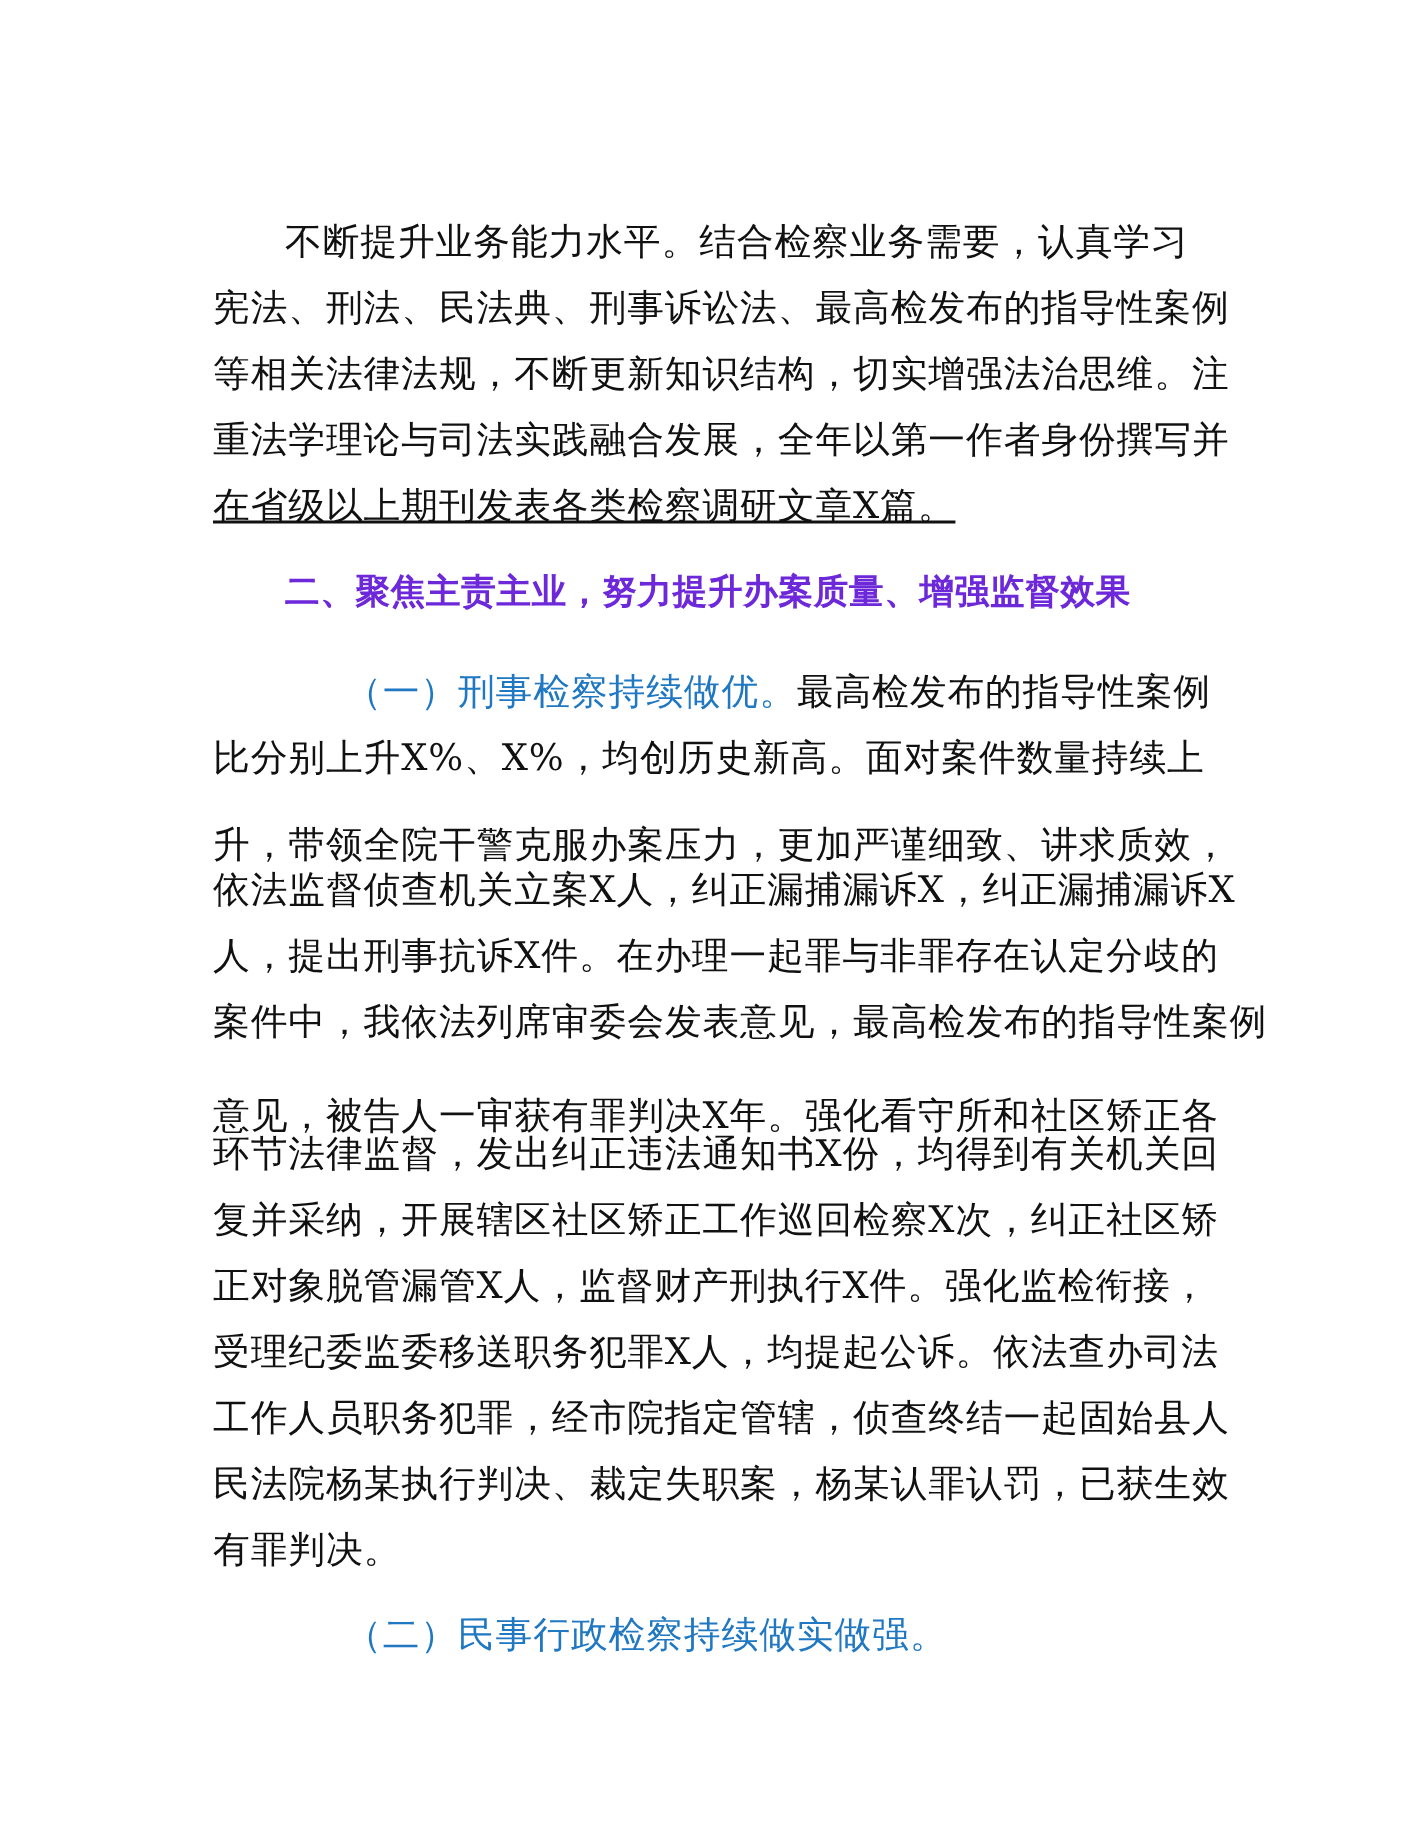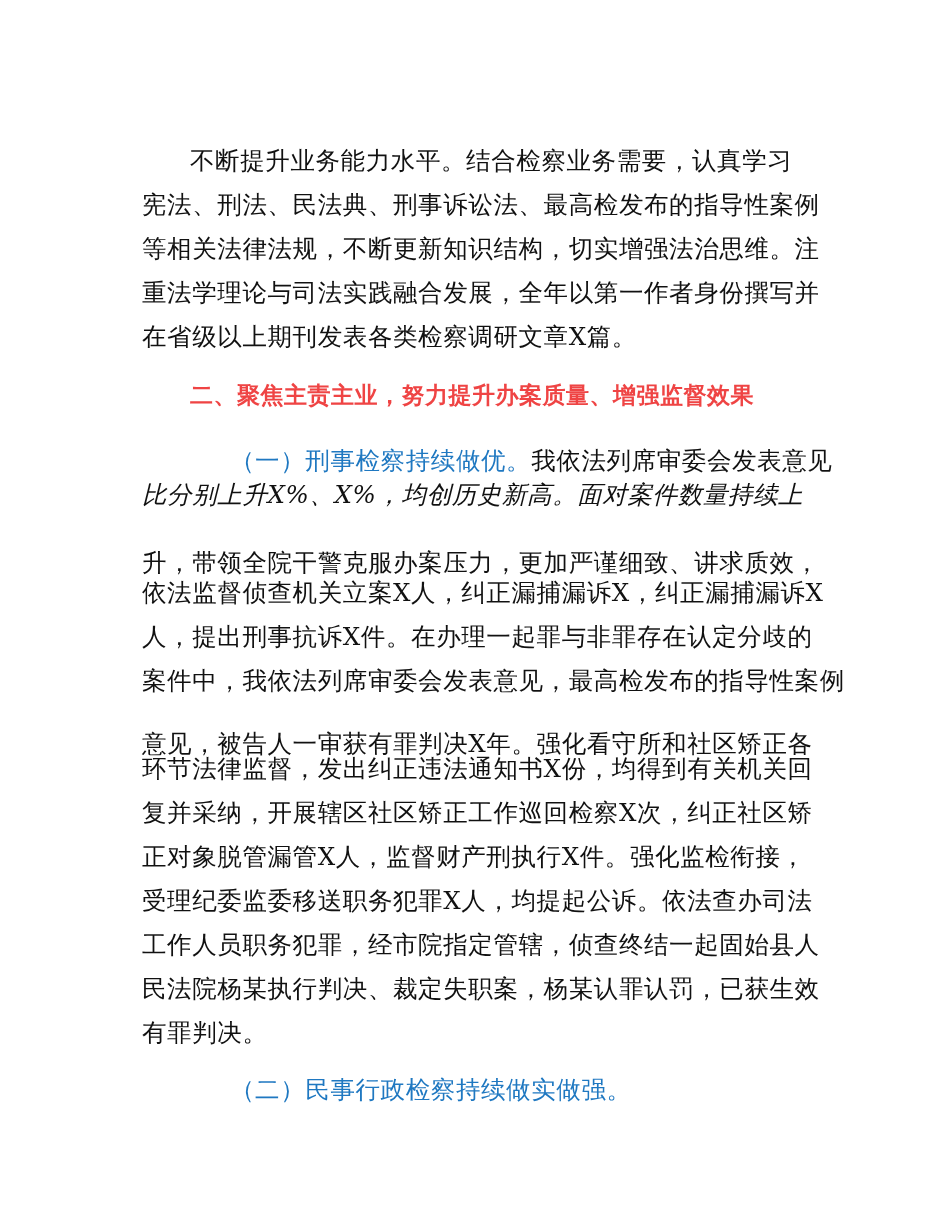--- a/index.html
+++ b/index.html
@@ -33,46 +33,46 @@
     }
     .indent { left: 190px; }
     .heading-red {
       position: absolute;
       left: 190px;
       top: 380px;
       font-family: "DejaVu Sans", "Liberation Sans", sans-serif;
       font-weight: bold;
       font-size: 23px;
       letter-spacing: 0.5px;
-      color: #ef4444;
+      color: #6d28d9;
       white-space: nowrap;
       line-height: 30px;
     }
     .blue {
       color: #1f78c1;
       margin-left: 40px;
     }
   </style>
 </head>
 <body>
 
 <div class="page">
 
   <div class="line indent" style="top:146px;">不断提升业务能力水平。结合检察业务需要，认真学习</div>
   <div class="line" style="top:190px;">宪法、刑法、民法典、刑事诉讼法、最高检发布的指导性案例</div>
   <div class="line" style="top:234px;">等相关法律法规，不断更新知识结构，切实增强法治思维。注</div>
   <div class="line" style="top:278px;">重法学理论与司法实践融合发展，全年以第一作者身份撰写并</div>
-  <div class="line" style="top:322px;">在省级以上期刊发表各类检察调研文章X篇。</div>
+  <div class="line" style="top:322px;text-decoration:underline;">在省级以上期刊发表各类检察调研文章X篇。</div>
 
   <div class="heading-red">二、聚焦主责主业，努力提升办案质量、增强监督效果</div>
 
   <div class="line indent" style="top:446px;">
-    <span class="blue">（一）刑事检察持续做优。</span><span>我依法列席审委会发表意见</span>
+    <span class="blue">（一）刑事检察持续做优。</span><span>最高检发布的指导性案例</span>
   </div>
-  <div class="line" style="top:480px;font-style:italic;">比分别上升X%、X%，均创历史新高。面对案件数量持续上</div>
+  <div class="line" style="top:490px;">比分别上升X%、X%，均创历史新高。面对案件数量持续上</div>
   <div class="line" style="top:534px;margin-top:14px;">升，带领全院干警克服办案压力，更加严谨细致、讲求质效，</div>
   <div class="line" style="top:578px;">依法监督侦查机关立案X人，纠正漏捕漏诉X，纠正漏捕漏诉X</div>
   <div class="line" style="top:622px;">人，提出刑事抗诉X件。在办理一起罪与非罪存在认定分歧的</div>
   <div class="line" style="top:666px;">案件中，我依法列席审委会发表意见，最高检发布的指导性案例</div>
   <div class="line" style="top:729px;">意见，被告人一审获有罪判决X年。强化看守所和社区矫正各</div>
   <div class="line" style="top:754px;">环节法律监督，发出纠正违法通知书X份，均得到有关机关回</div>
   <div class="line" style="top:798px;">复并采纳，开展辖区社区矫正工作巡回检察X次，纠正社区矫</div>
   <div class="line" style="top:842px;">正对象脱管漏管X人，监督财产刑执行X件。强化监检衔接，</div>
   <div class="line" style="top:886px;">受理纪委监委移送职务犯罪X人，均提起公诉。依法查办司法</div>
   <div class="line" style="top:930px;">工作人员职务犯罪，经市院指定管辖，侦查终结一起固始县人</div>

